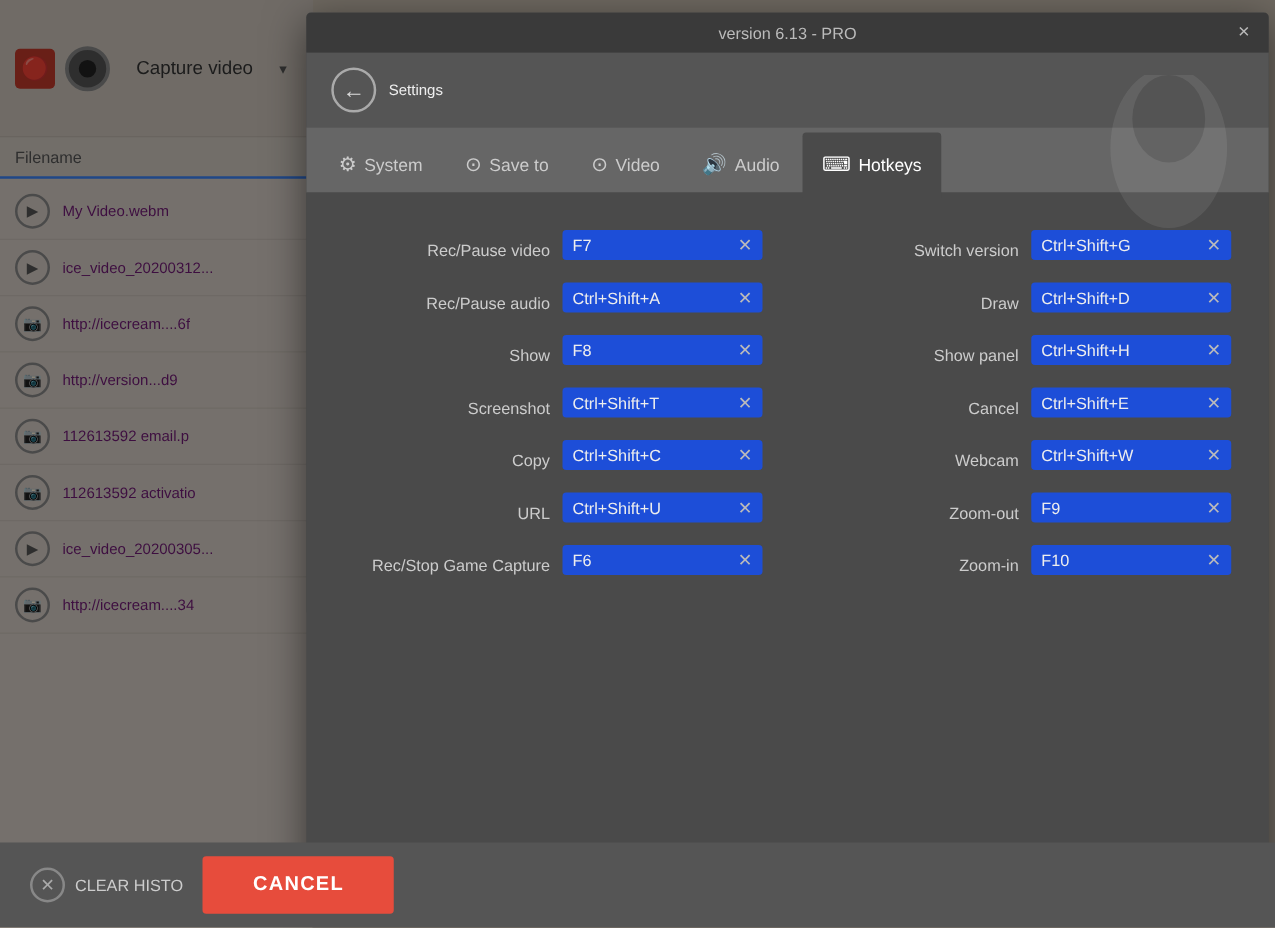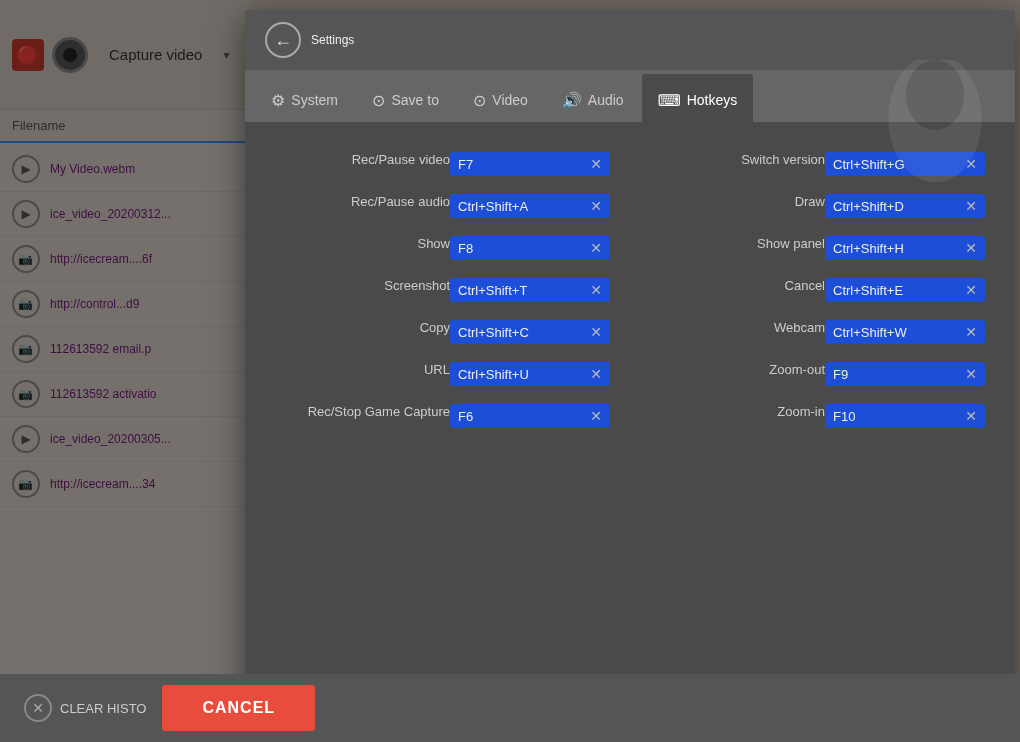--- a/index.html
+++ b/index.html
@@ -226,22 +226,23 @@
     }
 
     .hotkeys-grid {
       display: grid;
       grid-template-columns: 1fr 1fr;
       gap: 18px 40px;
     }
 
     .hotkey-row {
       display: flex;
-      align-items: flex-start;
+      align-items: flex-end;
       justify-content: flex-end;
+      gap: 10px;
     }
 
     .hotkey-label {
       color: #ccc;
       font-size: 13px;
       text-align: right;
       min-width: 120px;
       flex-shrink: 0;
     }
 
@@ -373,21 +374,21 @@
       <div class="sidebar-item">
       <span class="sidebar-item-icon">▶</span>
       <span class="sidebar-item-text">ice_video_20200312...</span>
     </div>
       <div class="sidebar-item">
       <span class="sidebar-item-icon">📷</span>
       <span class="sidebar-item-text">http://icecream....6f</span>
     </div>
       <div class="sidebar-item">
       <span class="sidebar-item-icon">📷</span>
-      <span class="sidebar-item-text">http://control...d9</span>
+      <span class="sidebar-item-text">http://version...d9</span>
     </div>
       <div class="sidebar-item">
       <span class="sidebar-item-icon">📷</span>
       <span class="sidebar-item-text">112613592 email.p</span>
     </div>
       <div class="sidebar-item">
       <span class="sidebar-item-icon">📷</span>
       <span class="sidebar-item-text">112613592 activatio</span>
     </div>
       <div class="sidebar-item">
@@ -405,20 +406,24 @@
 
 <div class="modal">
 
   <div class="ghost-logo">
     <svg viewBox="0 0 100 120" width="120" height="140">
       <ellipse cx="50" cy="50" rx="40" ry="55" fill="white"></ellipse>
       <ellipse cx="50" cy="30" rx="25" ry="30" fill="#4a4a4a"></ellipse>
     </svg>
   </div>
 
+  <div class="modal-topbar">
+    <span class="modal-title">version 6.13 - PRO</span>
+    <button class="modal-close-btn">×</button>
+  </div>
 
   <div class="modal-header">
     <button class="back-btn">←</button>
     <span class="settings-title">Settings</span>
   </div>
 
   <div class="tabs-bar">
     <div class="tab">
       <span class="tab-icon">⚙</span>
       <span>System</span>

